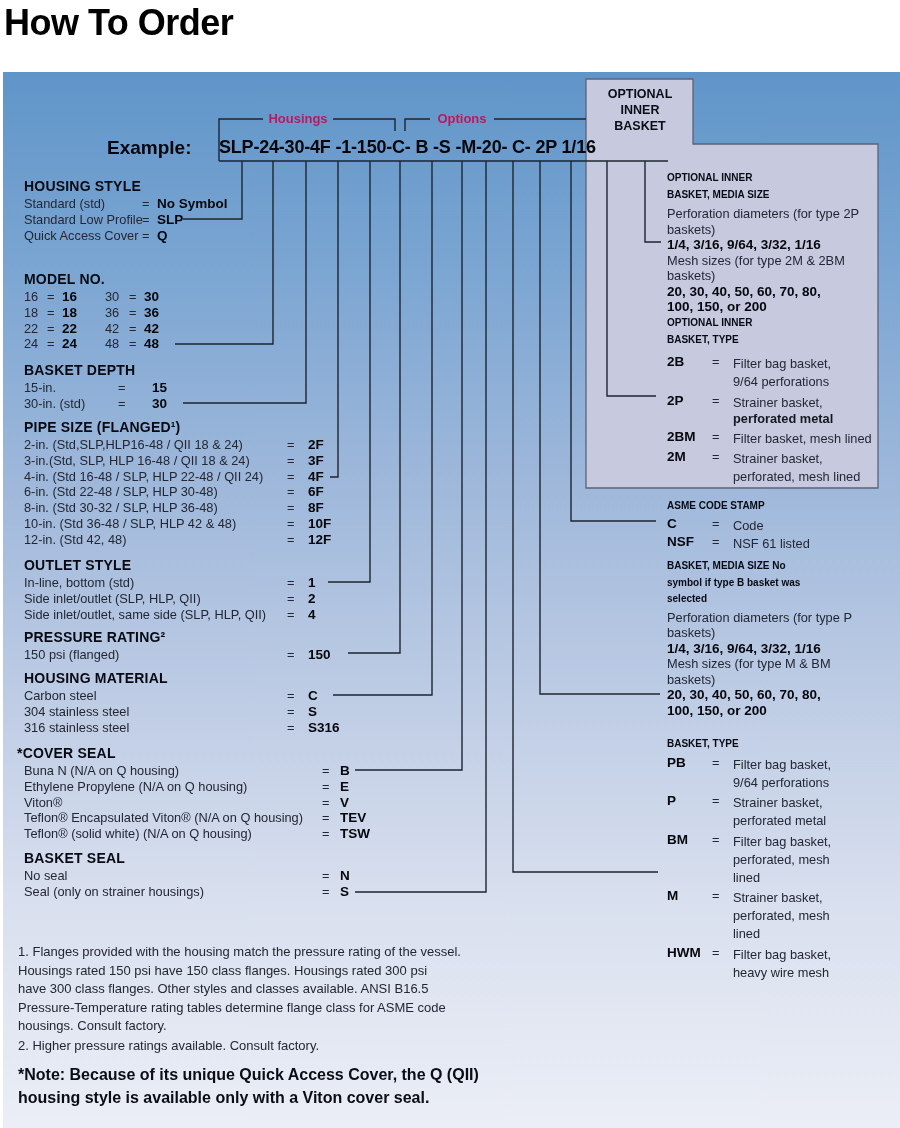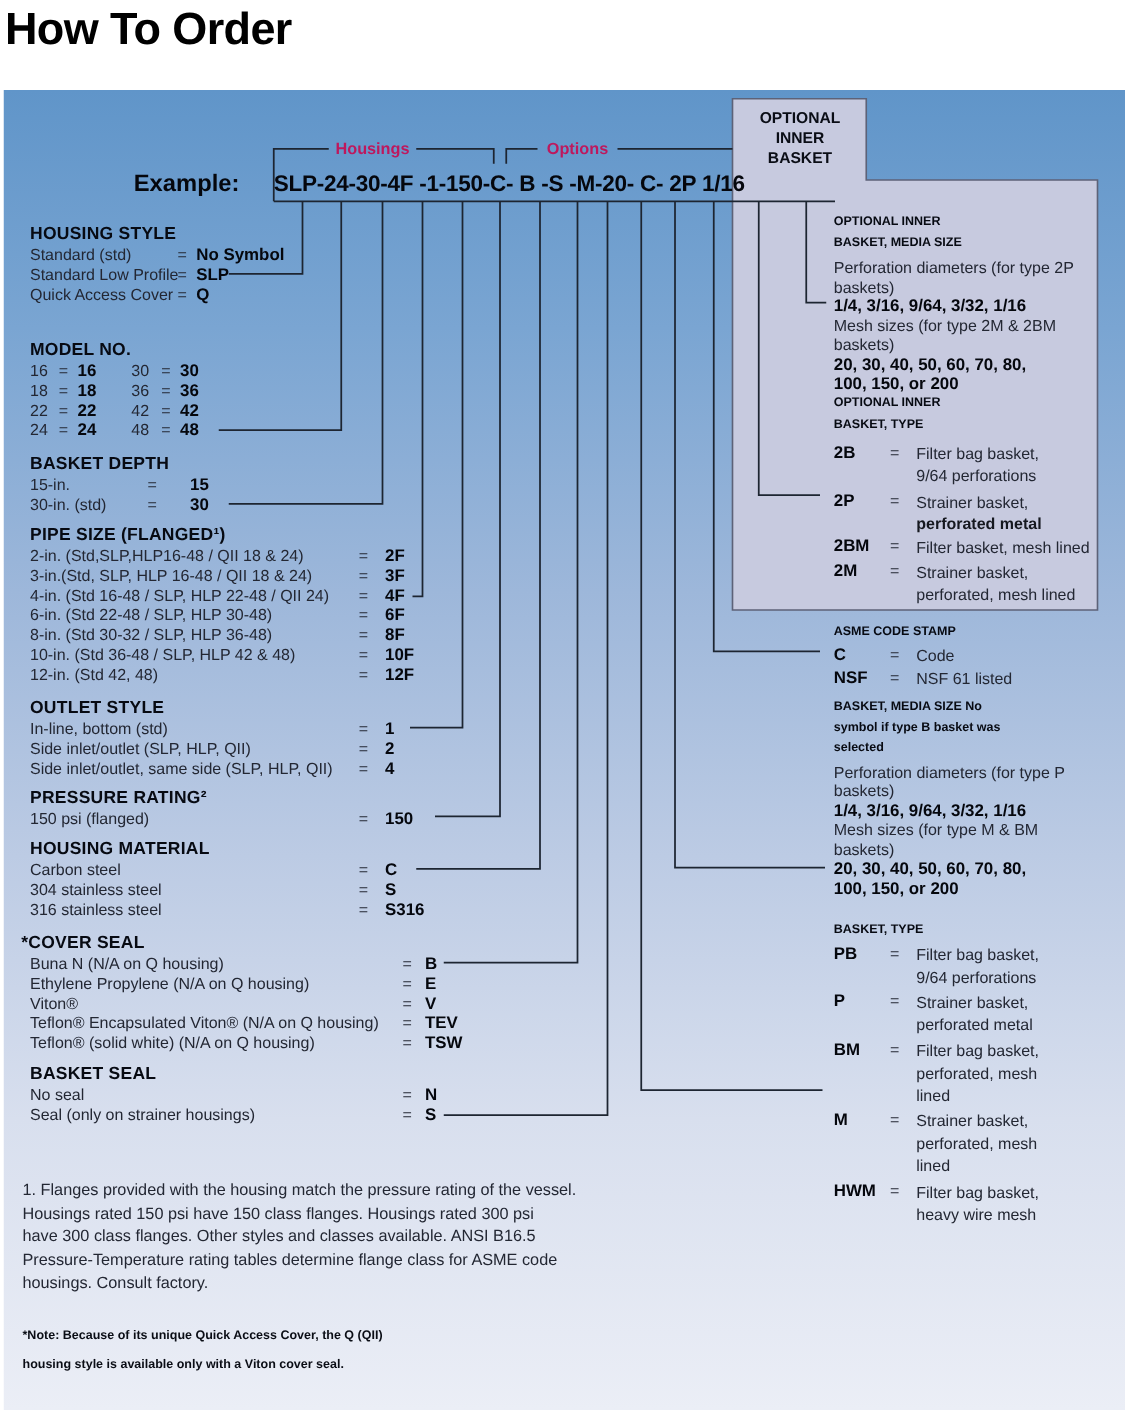--- a/index.html
+++ b/index.html
@@ -42,21 +42,21 @@
   .rsec .plain{font-size:12.8px;line-height:15.5px;color:#232733;white-space:pre-line;}
   .rsec .bold-vals{font-size:13.5px;font-weight:bold;line-height:15.5px;color:#05070d;white-space:pre-line;}
   .rrow{position:relative;padding-left:66px;margin-bottom:2.5px;min-height:15.5px;}
   .rrow .key{position:absolute;left:0;top:0;font-weight:bold;font-size:13.5px;color:#05070d;}
   .rrow .eq{position:absolute;left:45px;top:0;font-size:12.8px;color:#232733;}
   .rrow .desc{font-size:12.8px;line-height:15.5px;color:#232733;white-space:pre-line;}
   .rrow .desc-bold{display:block;font-size:12.8px;line-height:15.5px;font-weight:bold;color:#15181f;white-space:pre-line;}
 
   .footnotes{position:absolute;left:18px;top:943px;width:505px;}
   .fn{font-size:13px;line-height:18.6px;color:#232733;white-space:pre-line;}
-  .fn-star{margin-top:21px;font-size:10px;line-height:23px;font-weight:bold;color:#0a0d15;white-space:pre-line;}
+  .fn-star{margin-top:7px;font-size:16px;line-height:23px;font-weight:bold;color:#0a0d15;white-space:pre-line;}
   .fn2{margin-top:1px;}
 </style>
 </head>
 <body>
 
 <div class="page">
 
   <h1 class="page-title">How To Order</h1>
 
   <div class="panel"></div>
@@ -434,17 +434,18 @@
       </div>
       </div>
   </div>
 
   <div class="footnotes">
     <div class="fn">1.   Flanges provided with the housing match the pressure rating of the vessel.
 Housings rated 150 psi have 150 class flanges.  Housings rated 300 psi
 have 300 class flanges. Other styles and classes available. ANSI B16.5
 Pressure-Temperature rating tables determine flange class for ASME code
 housings. Consult factory.</div>
+    <div class="fn fn2">2.  Higher pressure ratings available. Consult factory.</div>
     <div class="fn-star">*Note: Because of its unique Quick Access Cover, the Q (QII)
 housing style is available only with a Viton cover seal.</div>
   </div>
 
 </div>
 
 </body></html>

